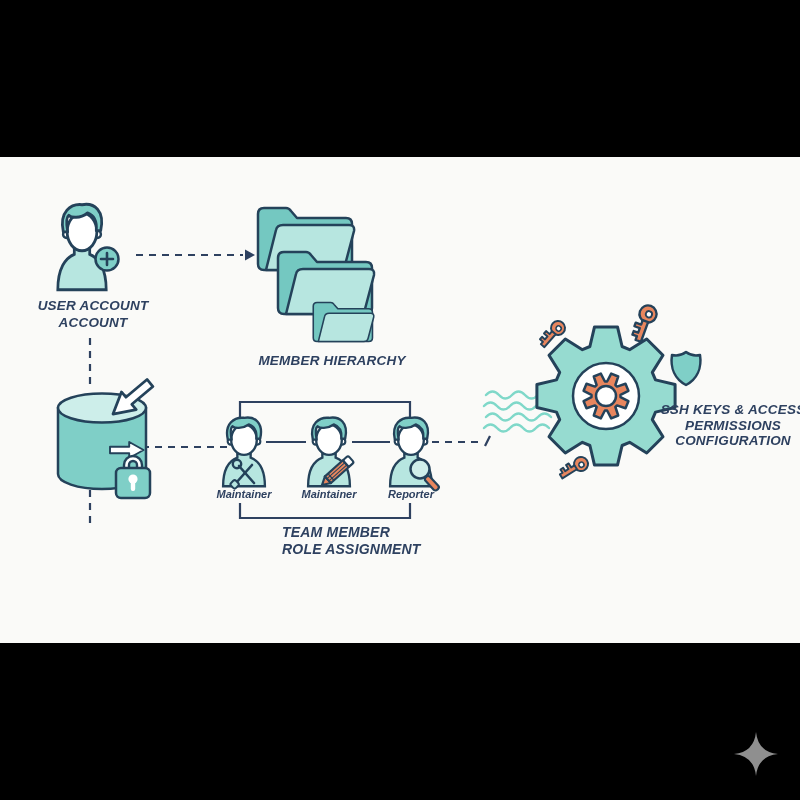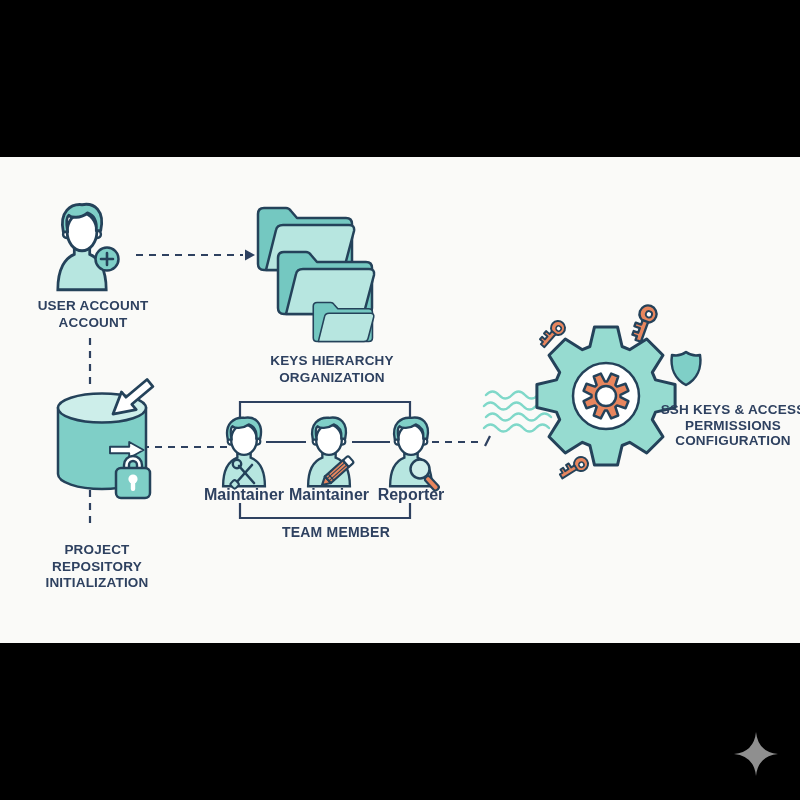--- a/index.html
+++ b/index.html
@@ -1,25 +1,25 @@
 <!DOCTYPE html>
 <html style="--bg: #000000; --panel: #fafaf8; --outline: #24425a; --text: #2e4160; --white: #ffffff; --teal-light: #b7e6e0; --teal-mid: #7fcfc7; --teal-deep: #74c8c1; --cyl-top: #cdeeea; --gear: #96dbd0; --glass: #cfeeea; --orange: #e8865e; --wave: #7fd8c9; --sparkle: #8f8f8f;"><head>
 <meta charset="utf-8">
 <style>
   html,body{margin:0;padding:0;background:#000;}
   .stage{position:relative;width:800px;height:800px;overflow:hidden;background:var(--bg,#000);
          font-family:"Liberation Sans",sans-serif;}
   .letterbox{position:absolute;left:0;width:800px;background:var(--bg,#000);}
   .letterbox.top{top:0;height:157px;}
   .letterbox.bottom{top:643px;height:157px;}
-  .panel{position:absolute;left:0;top:157px;width:800px;height:486px;background:var(--panel,#fafaf8);}
+  .panel{position:absolute;left:0;top:157px;width:800px;height:486px;background:var(--panel,#fafaf8);font-style:italic;}
   .panel svg.canvas{position:absolute;left:0;top:0;}
   .lbl{position:absolute;color:var(--text,#2e4160);text-align:center;
        font-weight:bold;font-size:13.5px;line-height:16.5px;letter-spacing:.2px;}
-  .lbl.small{font-weight:600;font-size:16px;line-height:13px;letter-spacing:0;}
+  .lbl.small{font-weight:600;font-size:11px;line-height:13px;letter-spacing:0;}
   .lbl.team{text-align:left;font-size:14px;line-height:16.5px;}
   .lbl.ssh{font-size:13.5px;line-height:15.5px;}
   .sparkle{position:absolute;left:733px;top:88px;width:46px;height:46px;}
   
   .s-navy{stroke:var(--outline);}
   .f-none{fill:none;}
   .f-white{fill:var(--white);}
   .f-tl{fill:var(--teal-light);}
   .f-tm{fill:var(--teal-mid);}
   .f-td{fill:var(--teal-deep);}
@@ -144,36 +144,31 @@
       <use href="#key" xlink:href="#key" transform="translate(581,307) rotate(148) scale(0.78)"></use>
       <path class="f-tm s-navy" stroke-width="2.5" stroke-linejoin="round" d="M686,195 C690,198 696,199 700,198 C702,211 697,222 686,228 C675,222 670,211 672,198 C676,199 682,198 686,195 Z"></path>
     </svg>
 
     <div class="lbl" style="left:18px;top:141px;width:150px;">
       <div>USER ACCOUNT</div>
       <div>ACCOUNT</div>
     </div>
 
     <div class="lbl" style="left:252px;top:196px;width:160px;">
-      <div>KEYS HIERARCHY</div>
-      <div>ORGANIZATION</div>
+      <div>MEMBER HIERARCHY</div>
     </div>
 
-    <div class="lbl" style="left:17px;top:385px;width:160px;">
-      <div>PROJECT</div>
-      <div>REPOSITORY</div>
-      <div>INITIALIZATION</div>
-    </div>
 
     <div class="lbl small" style="left:194px;top:331px;width:100px;">Maintainer</div>
     <div class="lbl small" style="left:279px;top:331px;width:100px;">Maintainer</div>
     <div class="lbl small" style="left:361px;top:331px;width:100px;text-align:center;">Reporter</div>
 
     <div class="lbl team" style="left:282px;top:367px;width:170px;">
       <div>TEAM MEMBER</div>
+      <div>ROLE ASSIGNMENT</div>
     </div>
 
     <div class="lbl ssh" style="left:658px;top:245px;width:150px;">
       <div>SSH KEYS &amp; ACCESS</div>
       <div>PERMISSIONS</div>
       <div>CONFIGURATION</div>
     </div>
   </div>
 
   <div class="letterbox bottom">

